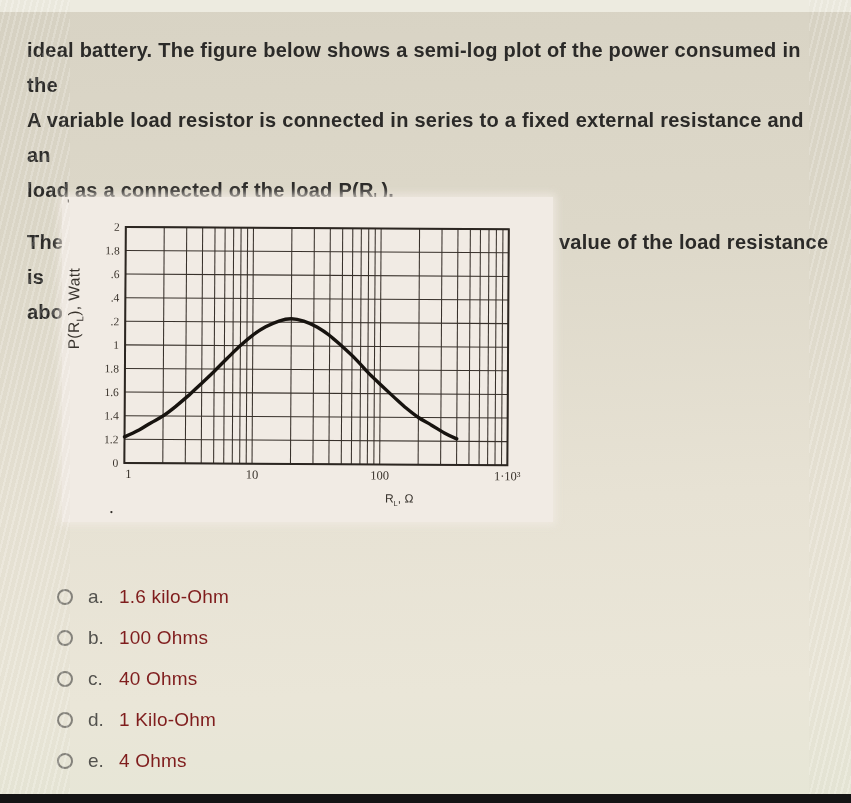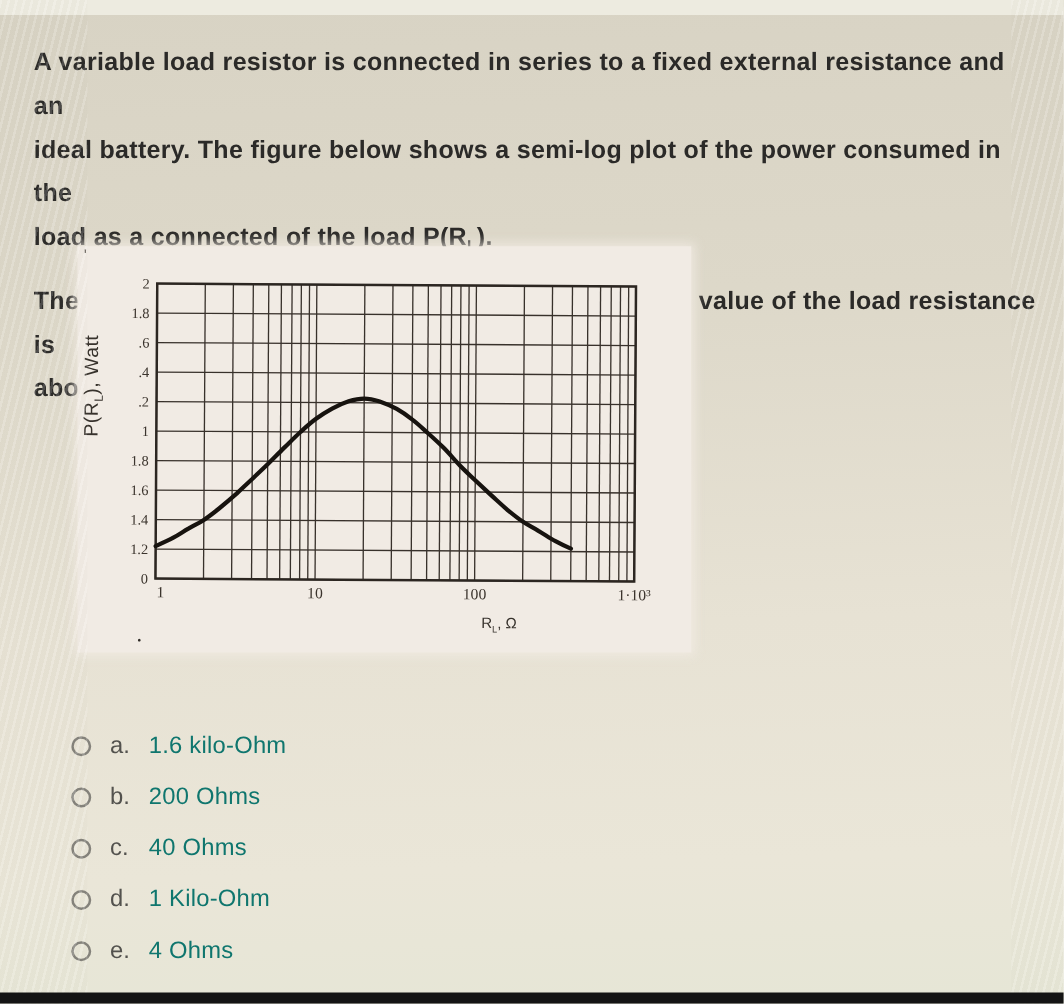--- a/index.html
+++ b/index.html
@@ -32,32 +32,32 @@
   .xlabel{position:absolute;left:338px;top:294px;transform:translateX(-50%);
     font-size:12px;color:#37322c;font-weight:500;}
   .artifact-quote{position:absolute;left:4px;top:1px;font-size:13px;color:#5a544c;}
   .artifact-dot{position:absolute;left:49px;top:312px;font-size:8px;color:#2e2a25;}
 
   .options{position:absolute;left:57px;top:585px;}
   .opt{display:flex;align-items:center;height:24px;margin-bottom:17px;cursor:pointer;}
   .radio{width:12px;height:12px;border:2px solid #84827b;border-radius:50%;
     background:transparent;flex:0 0 auto;}
   .letter{margin-left:15px;width:22px;color:#53524e;font-size:19px;}
-  .opt-label{margin-left:9px;color:#0f766e;font-size:19px;letter-spacing:.2px;}
+  .opt-label{margin-left:9px;color:#7f1d1d;font-size:19px;letter-spacing:.2px;}
 
   .bottom-bar{position:absolute;left:0;top:794px;width:851px;height:9px;background:#141414;}
 </style>
 </head>
 <body>
 
 <div class="top-strip"></div>
 
 <div class="question">
+  <p>ideal battery. The figure below shows a semi-log plot of the power consumed in the</p>
   <p>A variable load resistor is connected in series to a fixed external resistance and an</p>
-  <p>ideal battery. The figure below shows a semi-log plot of the power consumed in the</p>
   <p><span>load as a connected of the load P(R</span><sub>L</sub><span>).</span></p>
   <p class="para2">The maximum power is delivered to the load when the value of the load resistance is</p>
   <p>about:</p>
 </div>
 
 <div class="figure">
   <div class="plot-tilt">
     <span class="artifact-quote">'</span>
     <svg id="plot-svg" width="491" height="325" viewBox="0 0 491 325">
         <line x1="63" y1="267" x2="446" y2="267" stroke="#38312b" stroke-width="1.05"></line>
@@ -125,21 +125,21 @@
 
 <div class="options">
   <div class="opt">
     <span class="radio"></span>
     <span class="letter">a.</span>
     <span class="opt-label">1.6 kilo-Ohm</span>
   </div>
   <div class="opt">
     <span class="radio"></span>
     <span class="letter">b.</span>
-    <span class="opt-label">200 Ohms</span>
+    <span class="opt-label">100 Ohms</span>
   </div>
   <div class="opt">
     <span class="radio"></span>
     <span class="letter">c.</span>
     <span class="opt-label">40 Ohms</span>
   </div>
   <div class="opt">
     <span class="radio"></span>
     <span class="letter">d.</span>
     <span class="opt-label">1 Kilo-Ohm</span>

